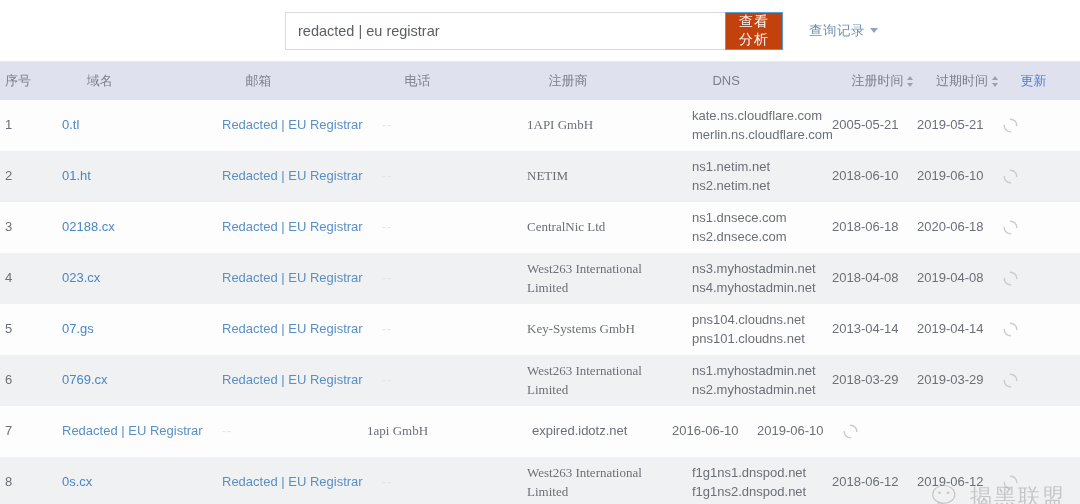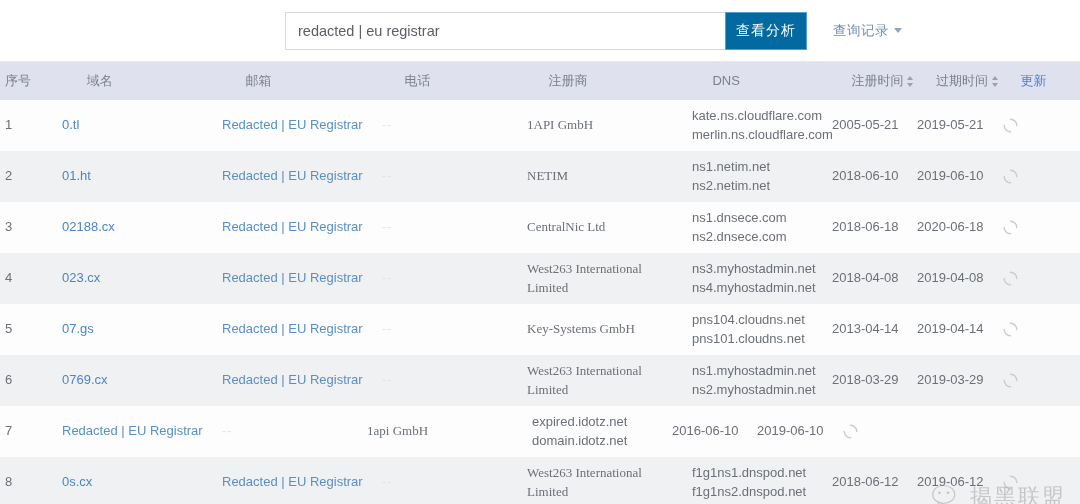--- a/index.html
+++ b/index.html
@@ -39,23 +39,23 @@
     border-right: none;
     background: #fff;
     padding: 0 12px;
     font-size: 14.5px;
     color: #5a5f66;
     font-family: "Liberation Sans", "DejaVu Sans", sans-serif;
     outline: none;
   }
   .search-input::placeholder { color: #b4b8be; }
   .analyze-btn {
-    width: 82px;
+    width: 58px;
     height: 38px;
-    background: #0369a1;
+    background: #c2410c;
     color: #ffffff;
     border: 1px solid #50a0d8;
     font-size: 14px;
     letter-spacing: 1px;
     cursor: pointer;
     font-family: "Liberation Sans", "DejaVu Sans", sans-serif;
     display: flex;
     align-items: center;
     justify-content: center;
     box-sizing: border-box;
@@ -306,21 +306,20 @@
           </svg>
         </div>
       </div>
       <div class="row odd">
         <div class="c c-idx">7</div>
         <div class="c c-mail"><span class="link">Redacted | EU Registrar</span></div>
         <div class="c c-tel"><span class="dash">--</span></div>
         <div class="c c-reg">1api GmbH</div>
         <div class="c c-dns">
           <span class="dns-line">expired.idotz.net</span>
-          <span class="dns-line">domain.idotz.net</span>
         </div>
         <div class="c c-reg-t">2016-06-10</div>
         <div class="c c-exp">2019-06-10</div>
         <div class="c c-upd refresh-cell">
           <svg width="17" height="17" viewBox="0 0 20 20">
             <path d="M10 2.6 A7.4 7.4 0 0 1 17.4 10" fill="none" stroke="#c9ccd1" stroke-width="1.7" stroke-linecap="round"></path>
             <path d="M10 17.4 A7.4 7.4 0 0 1 2.6 10" fill="none" stroke="#c9ccd1" stroke-width="1.7" stroke-linecap="round"></path>
           </svg>
         </div>
       </div>

